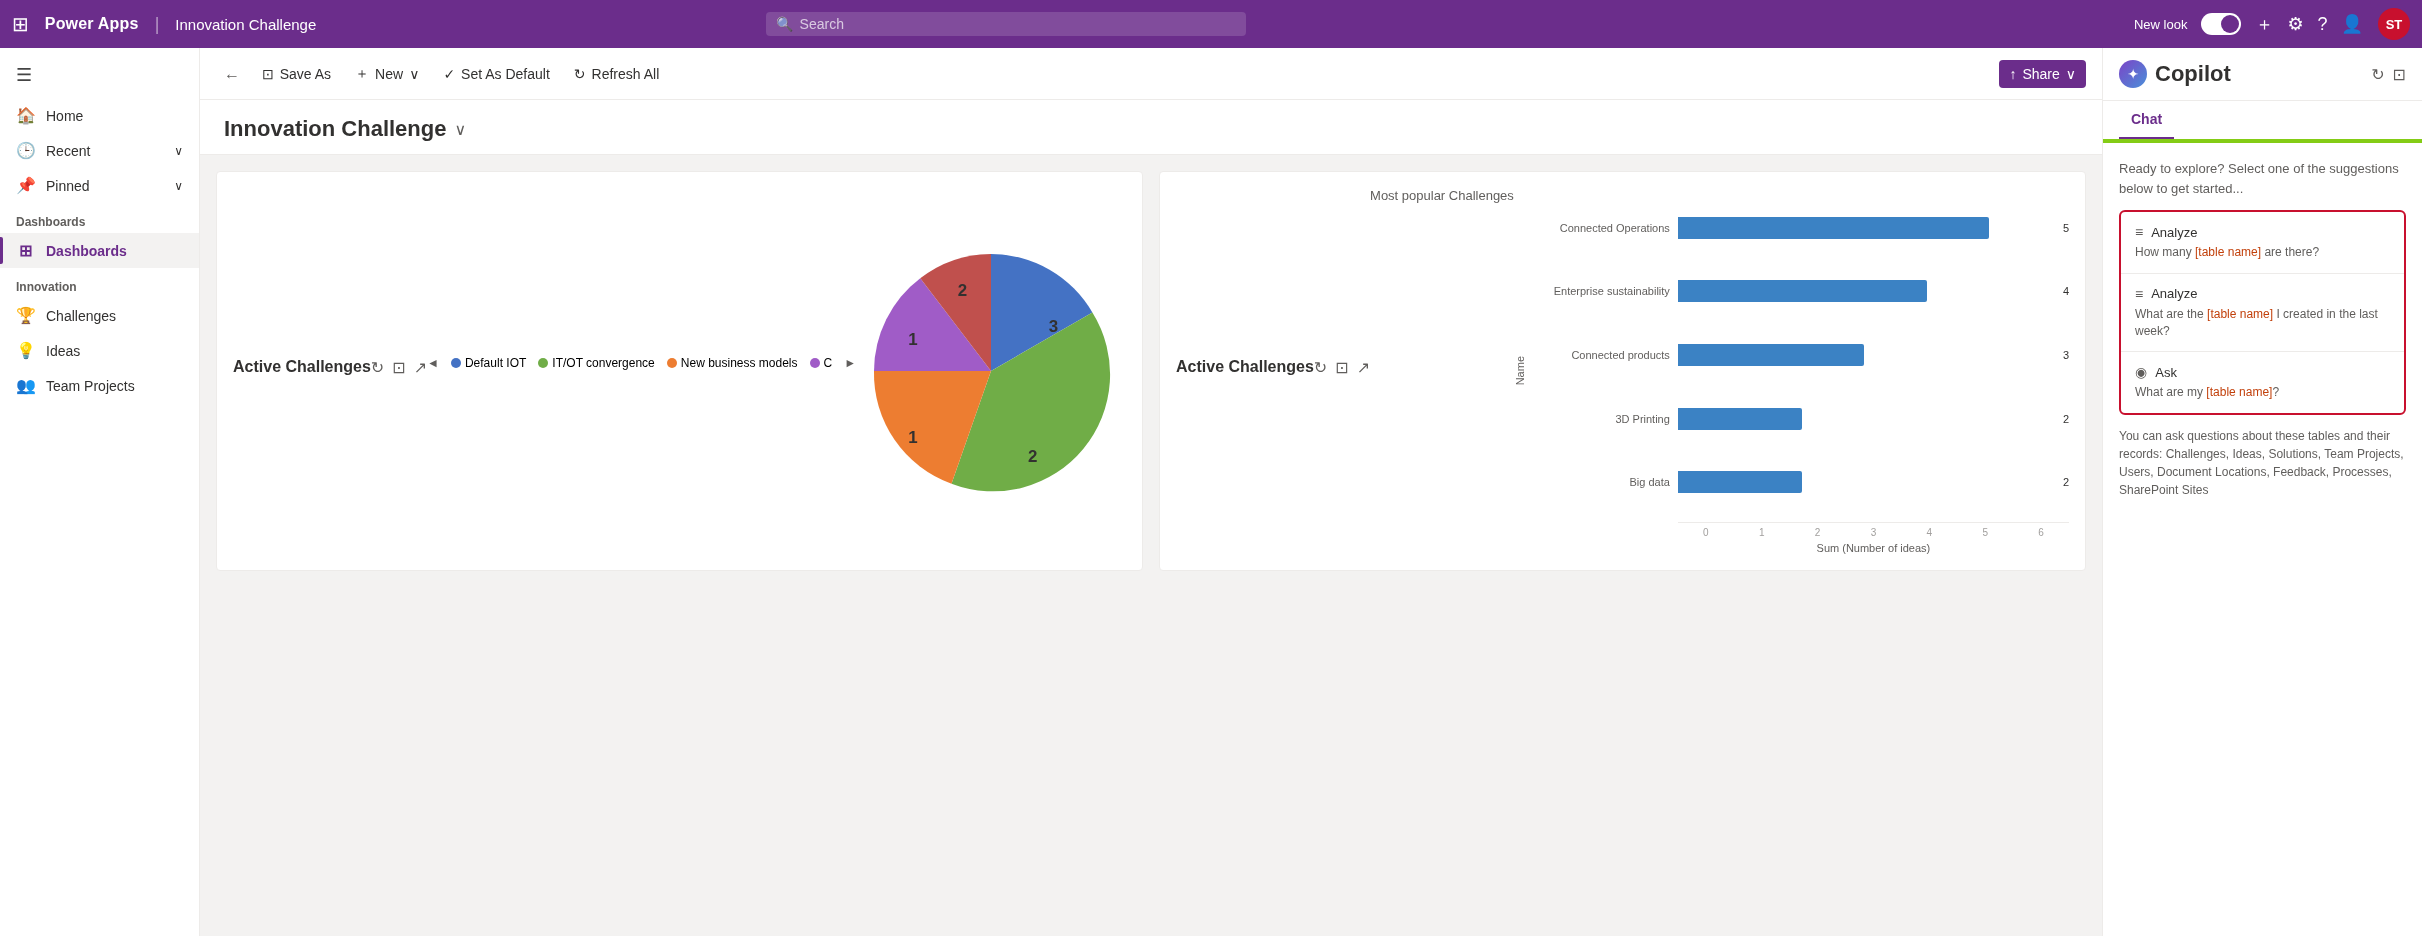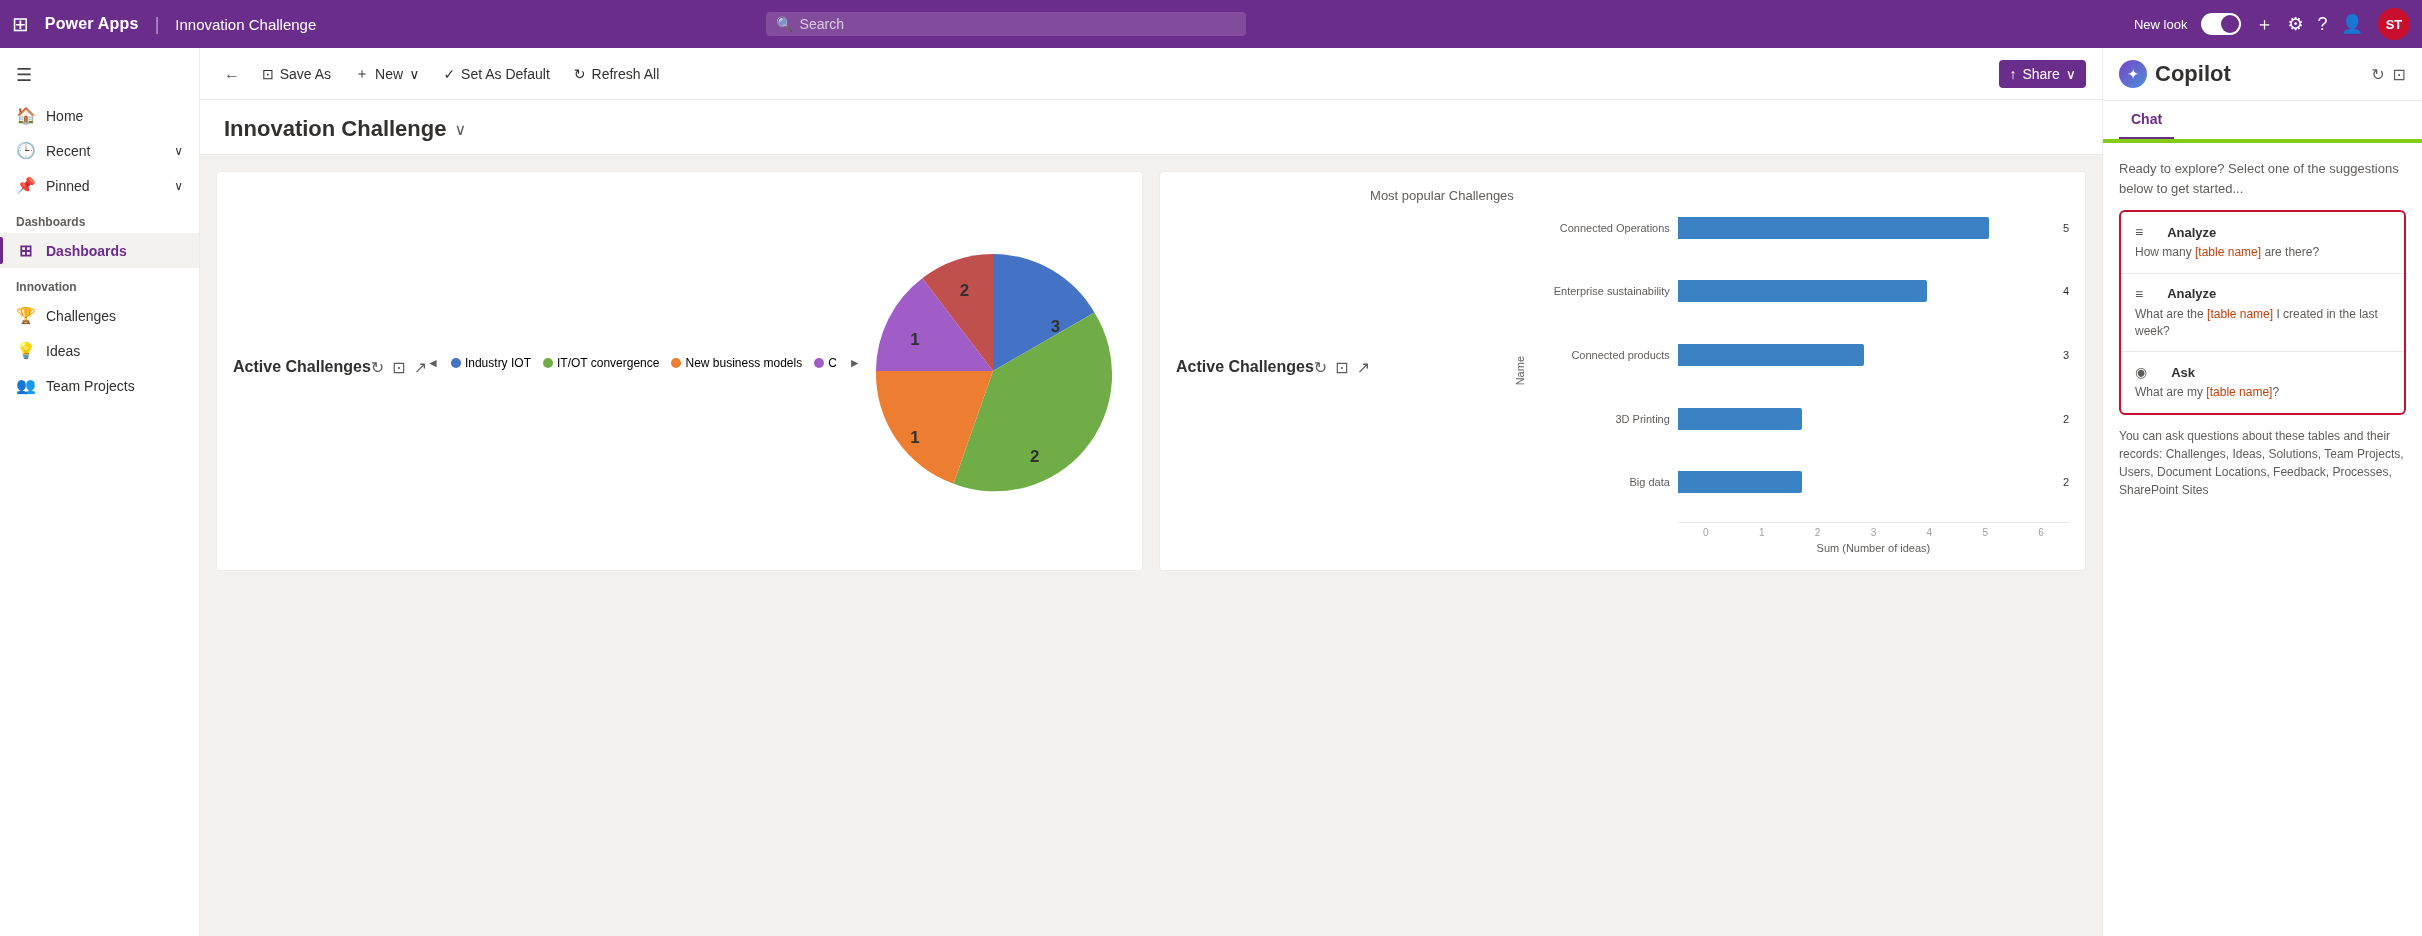--- a/index.html
+++ b/index.html
@@ -391,21 +391,21 @@
       cursor: pointer;
     }
     .copilot-suggestion:last-child { border-bottom: none; }
     .suggestion-top {
       display: flex;
       align-items: center;
       gap: 8px;
       margin-bottom: 4px;
     }
     .suggestion-icon { font-size: 14px; color: #605e5c; }
-    .suggestion-type { font-size: 13px; font-weight: 700; color: #323130; margin-left: 16px; }
+    .suggestion-type { font-size: 13px; font-weight: 400; color: #323130; }
     .suggestion-text { font-size: 12px; color: #605e5c; line-height: 1.4; }
     .suggestion-text a, .suggestion-link { color: #c2410c; text-decoration: none; }
     .copilot-footer-text {
       font-size: 12px;
       color: #605e5c;
       line-height: 1.5;
     }
   </style>
 </head>
 <body>
@@ -514,21 +514,21 @@
               <span>↻</span>
               <span>⊡</span>
               <span>↗</span>
             </div>
           </div>
 
           <div class="pie-legend">
             <span style="font-size:12px; color:#605e5c; cursor:pointer;">◄</span>
             <div class="legend-item">
               <div class="legend-dot" style="background:#4472c4;"></div>
-              <span>Industry IOT</span>
+              <span>Default IOT</span>
             </div>
             <div class="legend-item">
               <div class="legend-dot" style="background:#70ad47;"></div>
               <span>IT/OT convergence</span>
             </div>
             <div class="legend-item">
               <div class="legend-dot" style="background:#ed7d31;"></div>
               <span>New business models</span>
             </div>
             <div class="legend-item">

